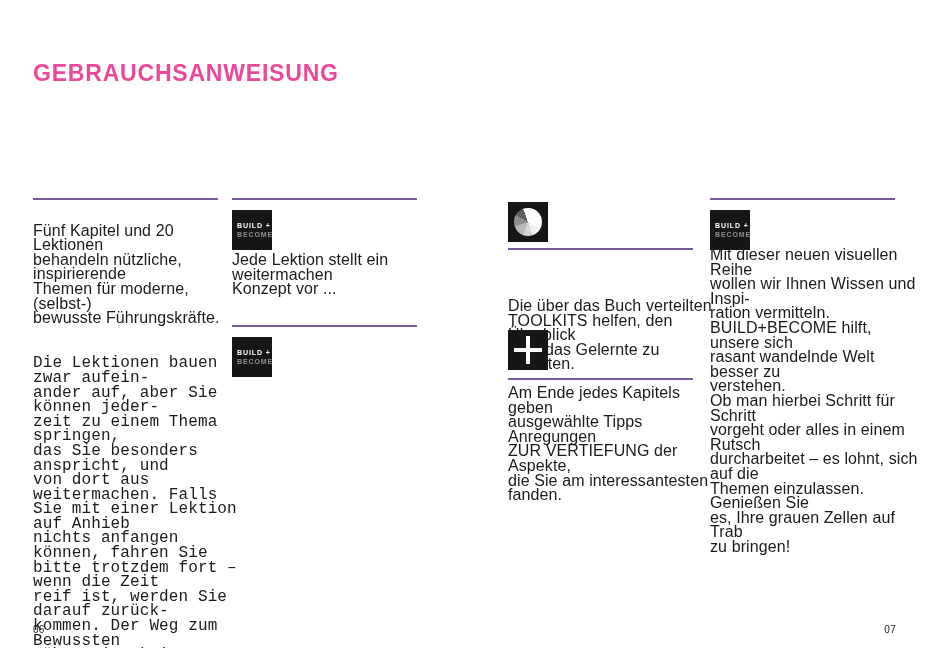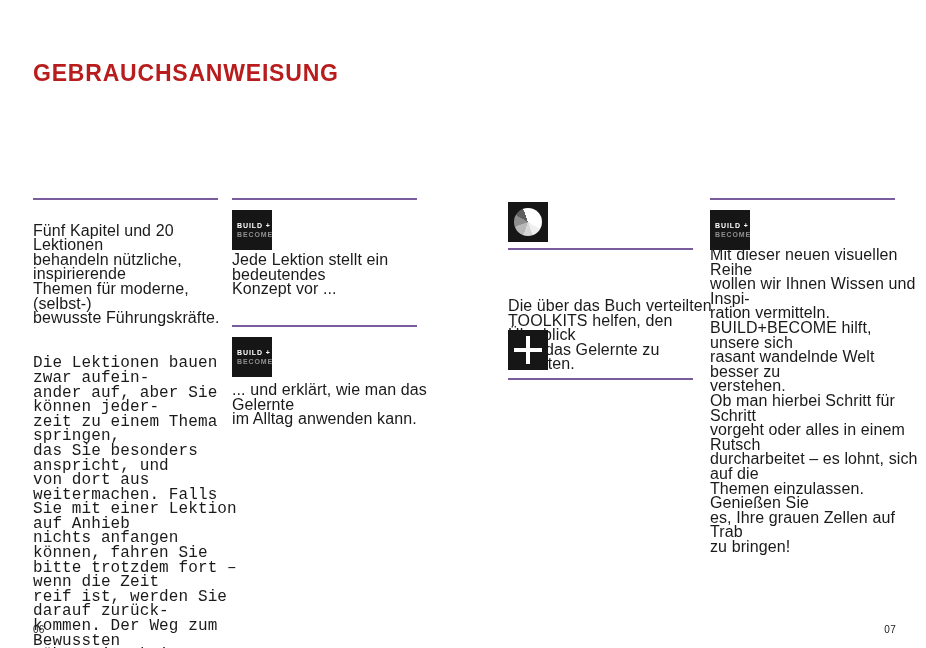--- a/index.html
+++ b/index.html
@@ -13,21 +13,21 @@
     overflow: hidden;
   }
   .page-title {
     position: absolute;
     left: 33px;
     top: 60px;
     margin: 0;
     font-size: 23px;
     font-weight: 700;
     letter-spacing: 0.8px;
-    color: #b91c1c;
+    color: #ec4899;
   }
   .rule {
     position: absolute;
     width: 185px;
     height: 2px;
     background: #7a5c9d;
   }
   .sq {
     position: absolute;
     width: 40px;
@@ -105,46 +105,48 @@
 Führen ist kein schnurgerader, aus-
 getretener Pfad, sondern genauso
 einzigartig wie Sie.</div>
   </div>
 
   <div class="rule" style="left:232px; top:198px;"></div>
   <div class="sq logo-sq" style="left:232px; top:210px;">
     <div class="logo-l1">BUILD +</div>
     <div class="logo-l2">BECOME</div>
   </div>
-  <div class="txt" style="left:232px; top:253px; width:205px;">Jede Lektion stellt ein bedeutendes
+  <div class="txt" style="left:232px; top:253px; width:205px;">Jede Lektion stellt ein weitermachen
 Konzept vor ...</div>
 
   <div class="rule" style="left:232px; top:325px;"></div>
   <div class="sq logo-sq" style="left:232px; top:337px;">
     <div class="logo-l1">BUILD +</div>
     <div class="logo-l2">BECOME</div>
   </div>
-  <div class="txt" style="left:232px; top:383px; width:205px;">... und erklärt, wie man das Gelernte
-im Alltag anwenden kann.</div>
 
   <div class="sq icon-sq" style="left:508px; top:202px;">
     <div class="pie"></div>
   </div>
   <div class="rule" style="left:508px; top:248px;"></div>
   <div class="txt" style="left:508px; top:255px; width:205px;margin-top:44px;">Die über das Buch verteilten
 TOOLKITS helfen, den Überblick
 über das Gelernte zu behalten.</div>
 
   <div class="sq icon-sq" style="left:508px; top:330px;">
     <div class="plus">
       <div class="plus-h"></div>
       <div class="plus-v"></div>
     </div>
   </div>
   <div class="rule" style="left:508px; top:378px;"></div>
+  <div class="txt" style="left:508px; top:386px; width:205px;">Am Ende jedes Kapitels geben
+ausgewählte Tipps Anregungen
+ZUR VERTIEFUNG der Aspekte,
+die Sie am interessantesten fanden.</div>
 
   <div class="rule" style="left:710px; top:198px;"></div>
   <div class="sq logo-sq" style="left:710px; top:210px;">
     <div class="logo-l1">BUILD +</div>
     <div class="logo-l2">BECOME</div>
   </div>
   <div class="txt" style="left:710px; top:248px; width:210px;">Mit dieser neuen visuellen Reihe
 wollen wir Ihnen Wissen und Inspi-
 ration vermitteln.
 BUILD+BECOME hilft, unsere sich

